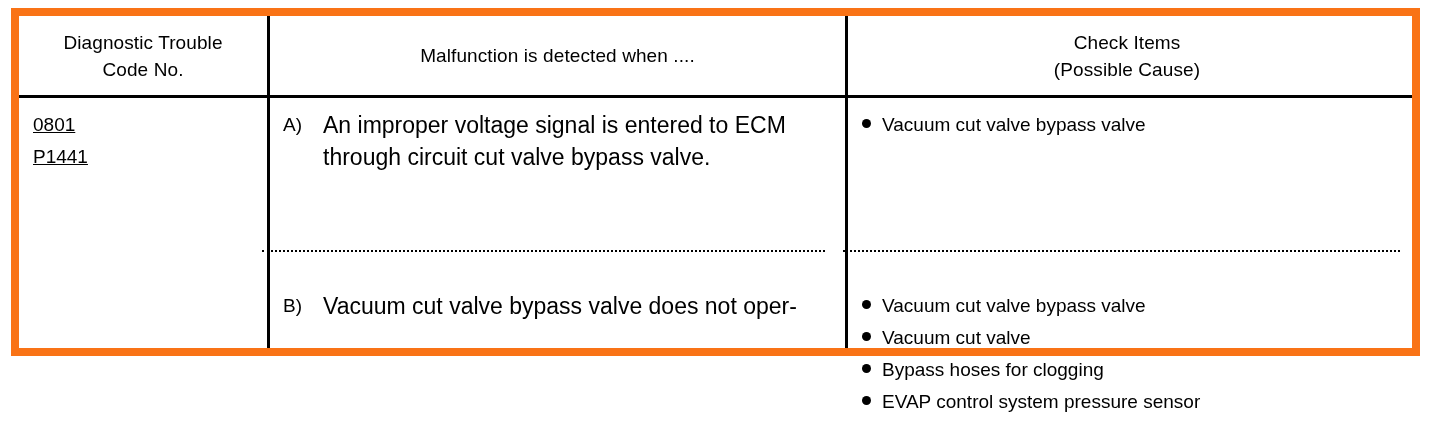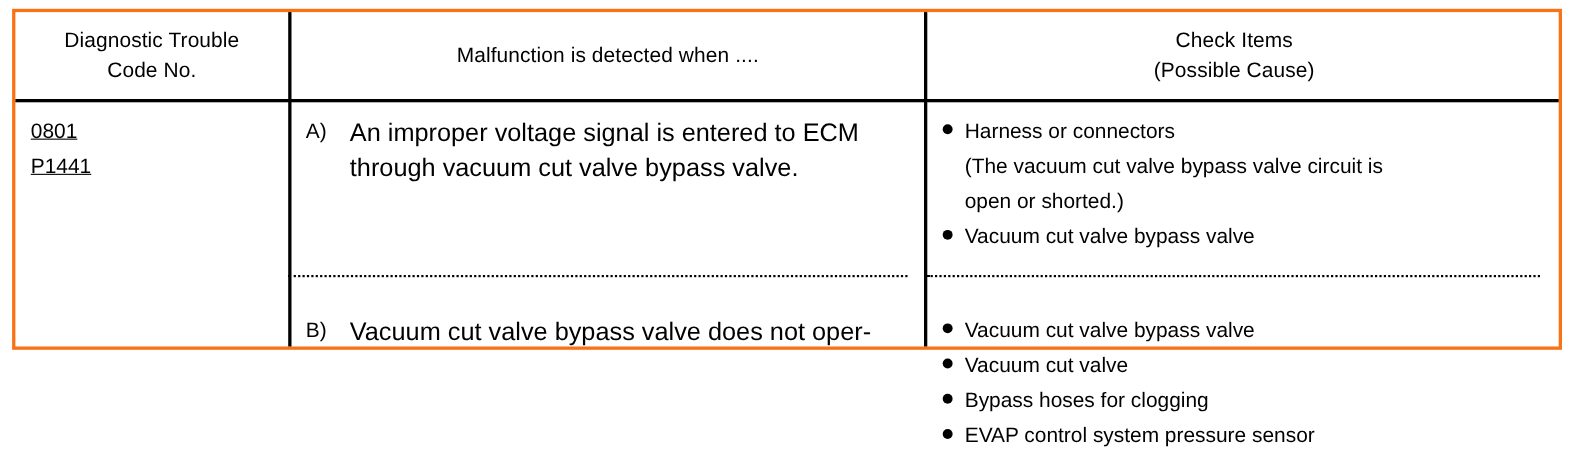--- a/index.html
+++ b/index.html
@@ -21,23 +21,23 @@
     height: 426px;
     background: #ffffff;
   }
 
   
   .dtc-table {
     position: absolute;
     left: 11px;
     top: 8px;
     width: 1409px;
-    height: 310px;
+    height: 348px;
     box-sizing: border-box;
-    border: 3px solid #f97316;
+    border: 8px solid #f97316;
     background: #ffffff;
   }
 
   
   .vrule {
     position: absolute;
     top: 0;
     bottom: 0;
     width: 3px;
     background: #000000;
@@ -214,21 +214,21 @@
       </div>
     </div>
 
     <div class="body-col col-malf">
 
       <div class="malf-item item-a">
         <div class="malf-row">
           <span class="malf-label">A)</span>
           <span class="malf-text">
             <span class="tline">An improper voltage signal is entered to ECM</span>
-            <span class="tline">through vacuum cut valve bypass valve.</span>
+            <span class="tline">through circuit cut valve bypass valve.</span>
           </span>
         </div>
       </div>
 
       <div class="malf-item item-b">
         <div class="malf-row">
           <span class="malf-label">B)</span>
           <span class="malf-text">
             <span class="tline">Vacuum cut valve bypass valve does not oper-</span>
           </span>
@@ -236,28 +236,20 @@
       </div>
 
     </div>
 
     <div class="body-col col-check">
 
       <div class="check-block block-a">
         <div class="check-item">
           <span class="check-bullet"></span>
           <span class="check-text">
-            <span class="tline">Harness or connectors</span>
-            <span class="tline">(The vacuum cut valve bypass valve circuit is</span>
-            <span class="tline">open or shorted.)</span>
-          </span>
-        </div>
-        <div class="check-item">
-          <span class="check-bullet"></span>
-          <span class="check-text">
             <span class="tline">Vacuum cut valve bypass valve</span>
           </span>
         </div>
       </div>
 
       <div class="check-block block-b">
         <div class="check-item">
           <span class="check-bullet"></span>
           <span class="check-text">
             <span class="tline">Vacuum cut valve bypass valve</span>

